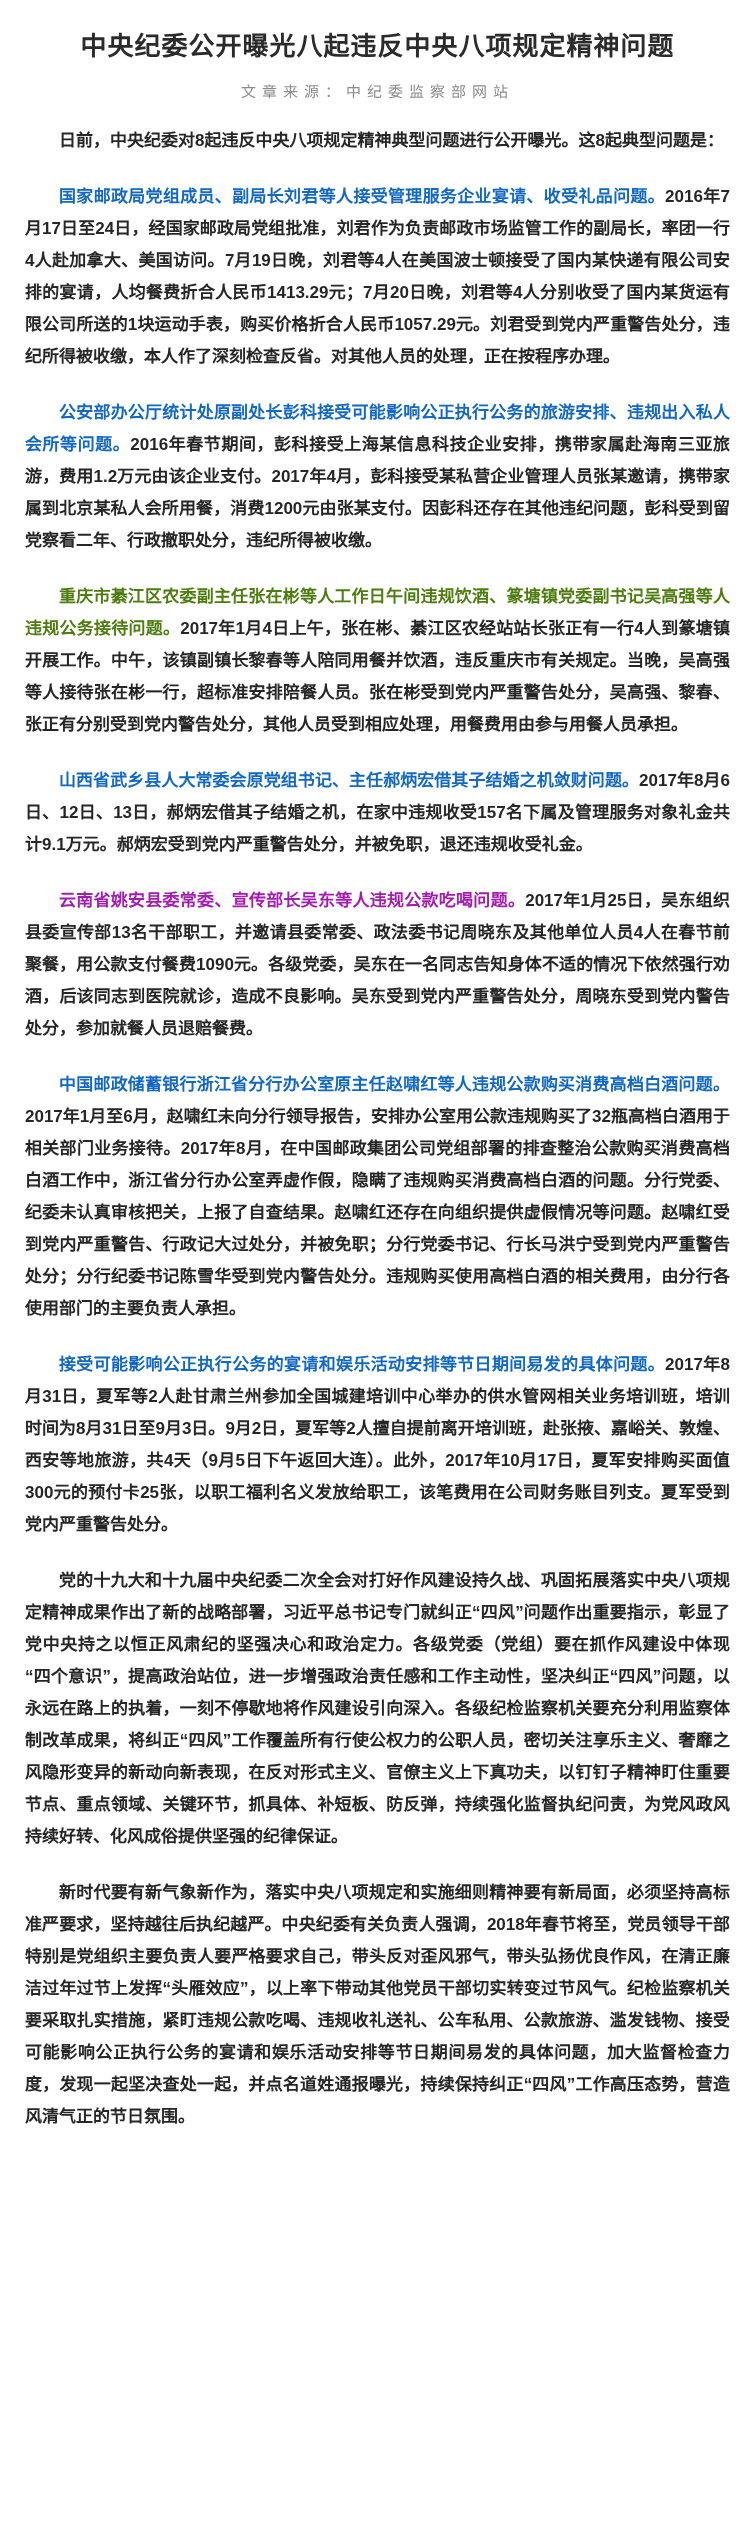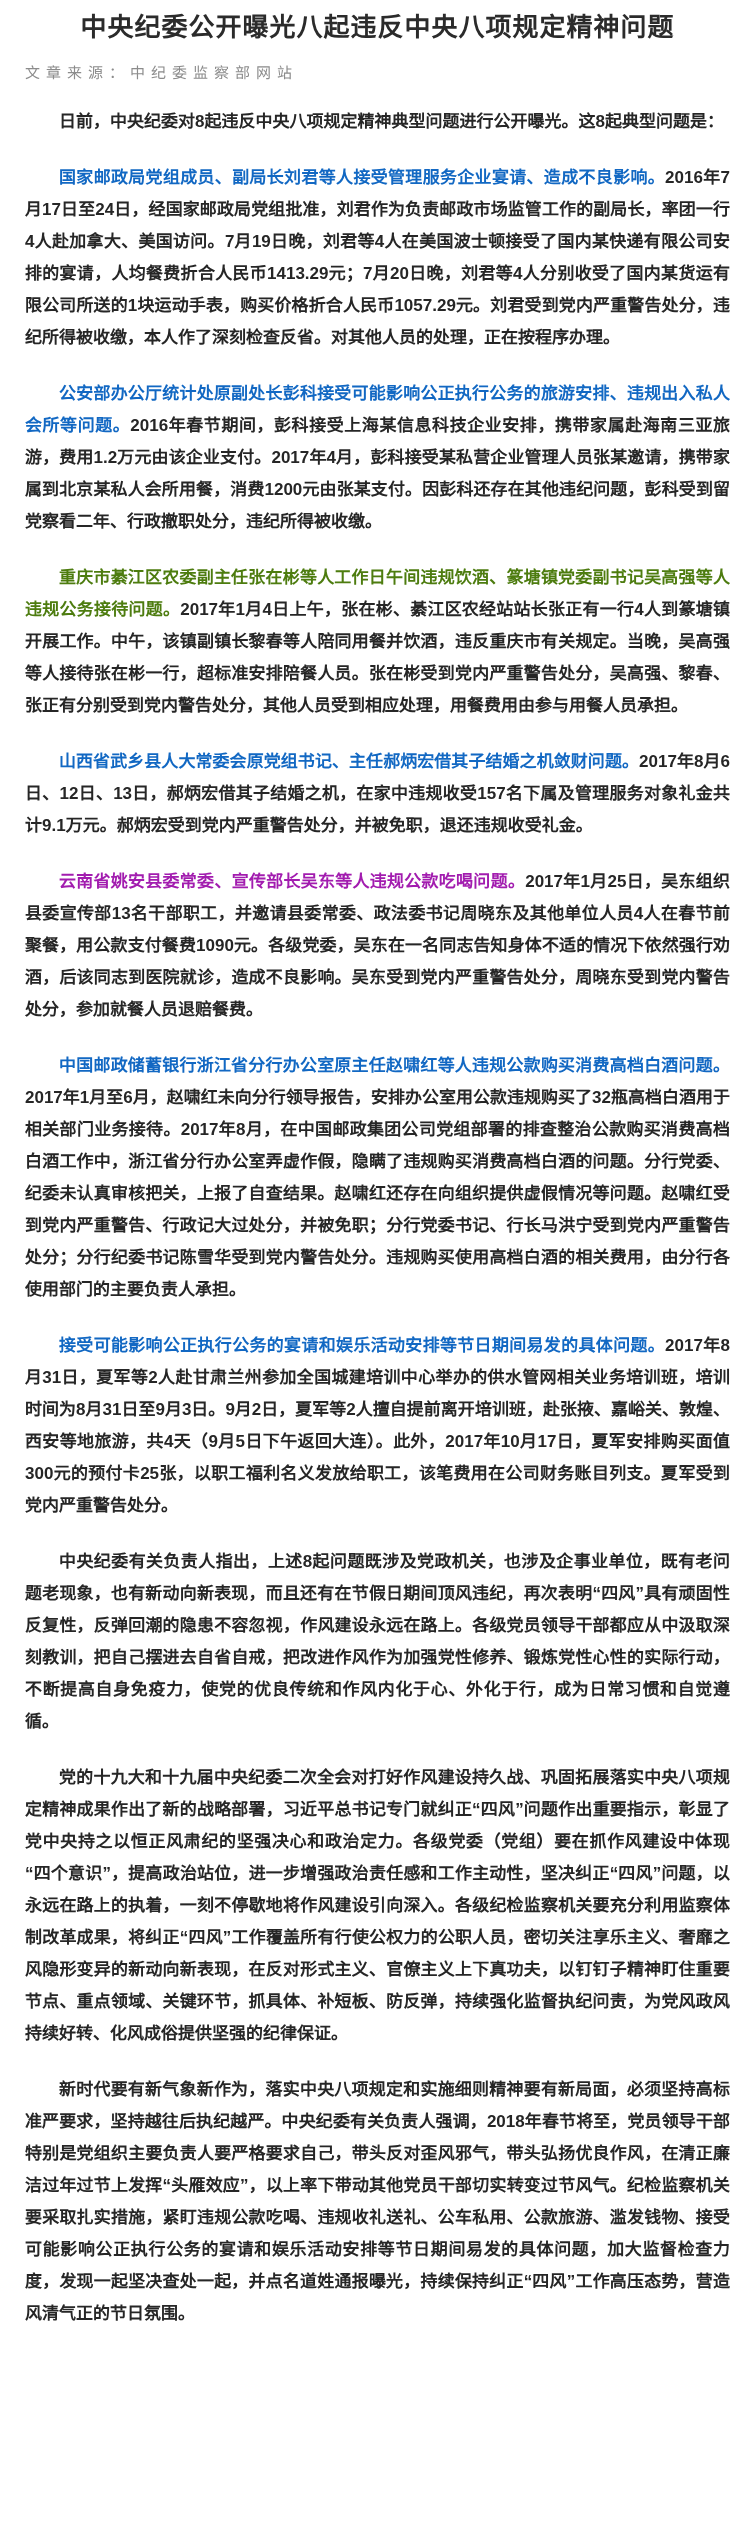--- a/index.html
+++ b/index.html
@@ -9,34 +9,34 @@
   }
   body {
     width: 755px;
     font-family: "Liberation Sans", "DejaVu Sans", sans-serif;
     color: #262626;
   }
   .page {
     box-sizing: border-box;
     width: 755px;
     min-height: 2524px;
-    padding: 5px 25px 40px 25px;
+    padding: 24px 25px 40px 25px;
     background: #ffffff;
   }
   .article-title {
     margin: 6px 28px 16px 28px;
     font-size: 26px;
     line-height: 1.3;
     font-weight: 700;
     text-align: center;
     color: #2b2b2b;
     letter-spacing: 1px;
   }
   .article-source {
-    text-align: left;
+    text-align: center;
     font-family: "DejaVu Serif", "Liberation Serif", serif;
     font-size: 15px;
     color: #8c8c8c;
     letter-spacing: 6px;
     margin: 0 0 20px 0;
     font-weight: 400;
   }
   .para {
     font-size: 17px;
     font-weight: 700;
@@ -57,36 +57,35 @@
 <body>
 
 <div class="page">
 
   <h1 class="article-title">中央纪委公开曝光八起违反中央八项规定精神问题</h1>
 
   <div class="article-source">文章来源：中纪委监察部网站</div>
 
   <p class="para">日前，中央纪委对8起违反中央八项规定精神典型问题进行公开曝光。这8起典型问题是：</p>
 
-  <p class="para"><span class="case-lead" style="color: rgb(18, 104, 195);">国家邮政局党组成员、副局长刘君等人接受管理服务企业宴请、造成不良影响。</span><span>2016年7月17日至24日，经国家邮政局党组批准，刘君作为负责邮政市场监管工作的副局长，率团一行4人赴加拿大、美国访问。7月19日晚，刘君等4人在美国波士顿接受了国内某快递有限公司安排的宴请，人均餐费折合人民币1413.29元；7月20日晚，刘君等4人分别收受了国内某货运有限公司所送的1块运动手表，购买价格折合人民币1057.29元。刘君受到党内严重警告处分，违纪所得被收缴，本人作了深刻检查反省。对其他人员的处理，正在按程序办理。</span></p>
+  <p class="para"><span class="case-lead" style="color: rgb(18, 104, 195);">国家邮政局党组成员、副局长刘君等人接受管理服务企业宴请、收受礼品问题。</span><span>2016年7月17日至24日，经国家邮政局党组批准，刘君作为负责邮政市场监管工作的副局长，率团一行4人赴加拿大、美国访问。7月19日晚，刘君等4人在美国波士顿接受了国内某快递有限公司安排的宴请，人均餐费折合人民币1413.29元；7月20日晚，刘君等4人分别收受了国内某货运有限公司所送的1块运动手表，购买价格折合人民币1057.29元。刘君受到党内严重警告处分，违纪所得被收缴，本人作了深刻检查反省。对其他人员的处理，正在按程序办理。</span></p>
 
   <p class="para"><span class="case-lead" style="color: rgb(18, 104, 195);">公安部办公厅统计处原副处长彭科接受可能影响公正执行公务的旅游安排、违规出入私人会所等问题。</span><span>2016年春节期间，彭科接受上海某信息科技企业安排，携带家属赴海南三亚旅游，费用1.2万元由该企业支付。2017年4月，彭科接受某私营企业管理人员张某邀请，携带家属到北京某私人会所用餐，消费1200元由张某支付。因彭科还存在其他违纪问题，彭科受到留党察看二年、行政撤职处分，违纪所得被收缴。</span></p>
 
 
   <p class="para"><span class="case-lead" style="color: #4d7c0f;">重庆市綦江区农委副主任张在彬等人工作日午间违规饮酒、篆塘镇党委副书记吴高强等人违规公务接待问题。</span><span>2017年1月4日上午，张在彬、綦江区农经站站长张正有一行4人到篆塘镇开展工作。中午，该镇副镇长黎春等人陪同用餐并饮酒，违反重庆市有关规定。当晚，吴高强等人接待张在彬一行，超标准安排陪餐人员。张在彬受到党内严重警告处分，吴高强、黎春、张正有分别受到党内警告处分，其他人员受到相应处理，用餐费用由参与用餐人员承担。</span></p>
 
   <p class="para"><span class="case-lead" style="color: rgb(18, 104, 195);">山西省武乡县人大常委会原党组书记、主任郝炳宏借其子结婚之机敛财问题。</span><span>2017年8月6日、12日、13日，郝炳宏借其子结婚之机，在家中违规收受157名下属及管理服务对象礼金共计9.1万元。郝炳宏受到党内严重警告处分，并被免职，退还违规收受礼金。</span></p>
 
   <p class="para"><span class="case-lead" style="color: #a21caf;">云南省姚安县委常委、宣传部长吴东等人违规公款吃喝问题。</span><span>2017年1月25日，吴东组织县委宣传部13名干部职工，并邀请县委常委、政法委书记周晓东及其他单位人员4人在春节前聚餐，用公款支付餐费1090元。各级党委，吴东在一名同志告知身体不适的情况下依然强行劝酒，后该同志到医院就诊，造成不良影响。吴东受到党内严重警告处分，周晓东受到党内警告处分，参加就餐人员退赔餐费。</span></p>
 
   <p class="para"><span class="case-lead" style="color: rgb(18, 104, 195);">中国邮政储蓄银行浙江省分行办公室原主任赵啸红等人违规公款购买消费高档白酒问题。</span><span>2017年1月至6月，赵啸红未向分行领导报告，安排办公室用公款违规购买了32瓶高档白酒用于相关部门业务接待。2017年8月，在中国邮政集团公司党组部署的排查整治公款购买消费高档白酒工作中，浙江省分行办公室弄虚作假，隐瞒了违规购买消费高档白酒的问题。分行党委、纪委未认真审核把关，上报了自查结果。赵啸红还存在向组织提供虚假情况等问题。赵啸红受到党内严重警告、行政记大过处分，并被免职；分行党委书记、行长马洪宁受到党内严重警告处分；分行纪委书记陈雪华受到党内警告处分。违规购买使用高档白酒的相关费用，由分行各使用部门的主要负责人承担。</span></p>
 
   <p class="para"><span class="case-lead" style="color: rgb(18, 104, 195);">接受可能影响公正执行公务的宴请和娱乐活动安排等节日期间易发的具体问题。</span><span>2017年8月31日，夏军等2人赴甘肃兰州参加全国城建培训中心举办的供水管网相关业务培训班，培训时间为8月31日至9月3日。9月2日，夏军等2人擅自提前离开培训班，赴张掖、嘉峪关、敦煌、西安等地旅游，共4天（9月5日下午返回大连）。此外，2017年10月17日，夏军安排购买面值300元的预付卡25张，以职工福利名义发放给职工，该笔费用在公司财务账目列支。夏军受到党内严重警告处分。</span></p>
 
-  <p class="para">中央纪委有关负责人指出，上述8起问题既涉及党政机关，也涉及企事业单位，既有老问题老现象，也有新动向新表现，而且还有在节假日期间顶风违纪，再次表明“四风”具有顽固性反复性，反弹回潮的隐患不容忽视，作风建设永远在路上。各级党员领导干部都应从中汲取深刻教训，把自己摆进去自省自戒，把改进作风作为加强党性修养、锻炼党性心性的实际行动，不断提高自身免疫力，使党的优良传统和作风内化于心、外化于行，成为日常习惯和自觉遵循。</p>
 
   <p class="para">党的十九大和十九届中央纪委二次全会对打好作风建设持久战、巩固拓展落实中央八项规定精神成果作出了新的战略部署，习近平总书记专门就纠正“四风”问题作出重要指示，彰显了党中央持之以恒正风肃纪的坚强决心和政治定力。各级党委（党组）要在抓作风建设中体现“四个意识”，提高政治站位，进一步增强政治责任感和工作主动性，坚决纠正“四风”问题，以永远在路上的执着，一刻不停歇地将作风建设引向深入。各级纪检监察机关要充分利用监察体制改革成果，将纠正“四风”工作覆盖所有行使公权力的公职人员，密切关注享乐主义、奢靡之风隐形变异的新动向新表现，在反对形式主义、官僚主义上下真功夫，以钉钉子精神盯住重要节点、重点领域、关键环节，抓具体、补短板、防反弹，持续强化监督执纪问责，为党风政风持续好转、化风成俗提供坚强的纪律保证。</p>
 
   <p class="para">新时代要有新气象新作为，落实中央八项规定和实施细则精神要有新局面，必须坚持高标准严要求，坚持越往后执纪越严。中央纪委有关负责人强调，2018年春节将至，党员领导干部特别是党组织主要负责人要严格要求自己，带头反对歪风邪气，带头弘扬优良作风，在清正廉洁过年过节上发挥“头雁效应”，以上率下带动其他党员干部切实转变过节风气。纪检监察机关要采取扎实措施，紧盯违规公款吃喝、违规收礼送礼、公车私用、公款旅游、滥发钱物、接受可能影响公正执行公务的宴请和娱乐活动安排等节日期间易发的具体问题，加大监督检查力度，发现一起坚决查处一起，并点名道姓通报曝光，持续保持纠正“四风”工作高压态势，营造风清气正的节日氛围。</p>
 
   <div class="spacer-bottom"></div>
 
 </div>
 
 </body></html>

